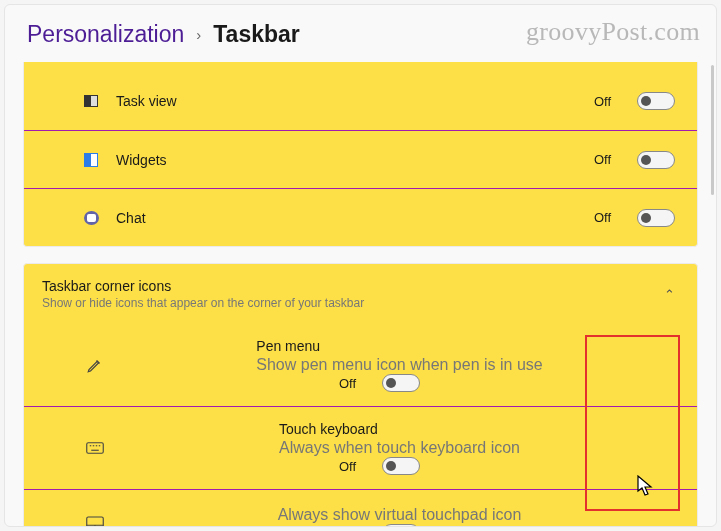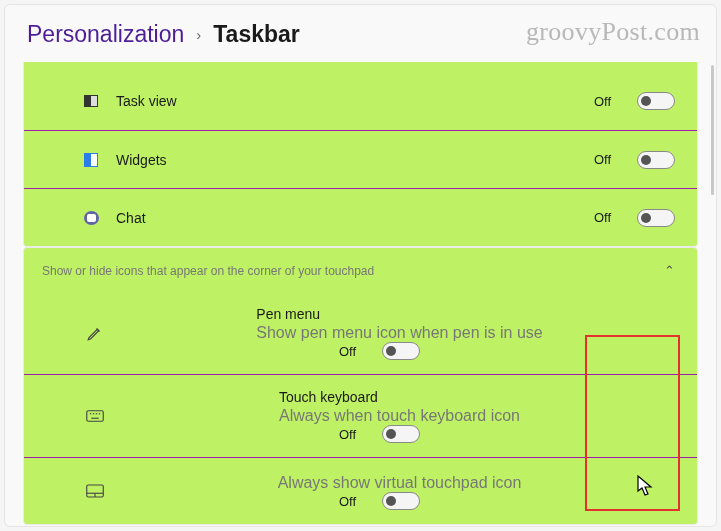--- a/index.html
+++ b/index.html
@@ -30,24 +30,24 @@
     padding: 16px 22px 14px 22px;
     font-size: 23px;
   }
   .breadcrumb .parent { color: #4c1d95; }
   .breadcrumb .chev { color: #666; font-size: 15px; }
   .breadcrumb .current { font-weight: 600; color: #1a1a1a; }
 
   .content { padding: 0 18px 0 18px; }
 
   .card {
-    background: #bef264;
+    background: #fde047;
     border: 1px solid #eceaea;
     border-radius: 4px;
-    margin-bottom: 0;
+    margin-bottom: 16px;
   }
   .card.top { border-top: none; border-radius: 0 0 4px 4px; padding-top: 10px; }
 
   .row {
     display: flex; align-items: center;
     padding: 14px 22px 14px 52px;
     position: relative;
     min-height: 58px;
   }
   .row + .row { border-top: 1px solid #a21caf; }
@@ -177,21 +177,22 @@
               <span class="knob"></span>
             </span>
         </div>
       </div>
 
     </div>
 
     <div class="card corner-card">
       <div class="section-header">
         <div class="sh-texts">
-          <div class="sh-sub">Show or hide icons that appear on the corner of your touchpad</div>
+          <div class="sh-title">Taskbar corner icons</div>
+          <div class="sh-sub">Show or hide icons that appear on the corner of your taskbar</div>
         </div>
         <span class="chev-up">⌃</span>
       </div>
 
       <div class="row">
         <span class="icon-slot">
           <svg width="18" height="18" viewBox="0 0 24 24" fill="none" stroke="#444" stroke-width="1.6">
               <path d="M3 21l3-1 11-11-2-2L4 18l-1 3z"></path>
               <path d="M14 6l4 4"></path>
             </svg>

